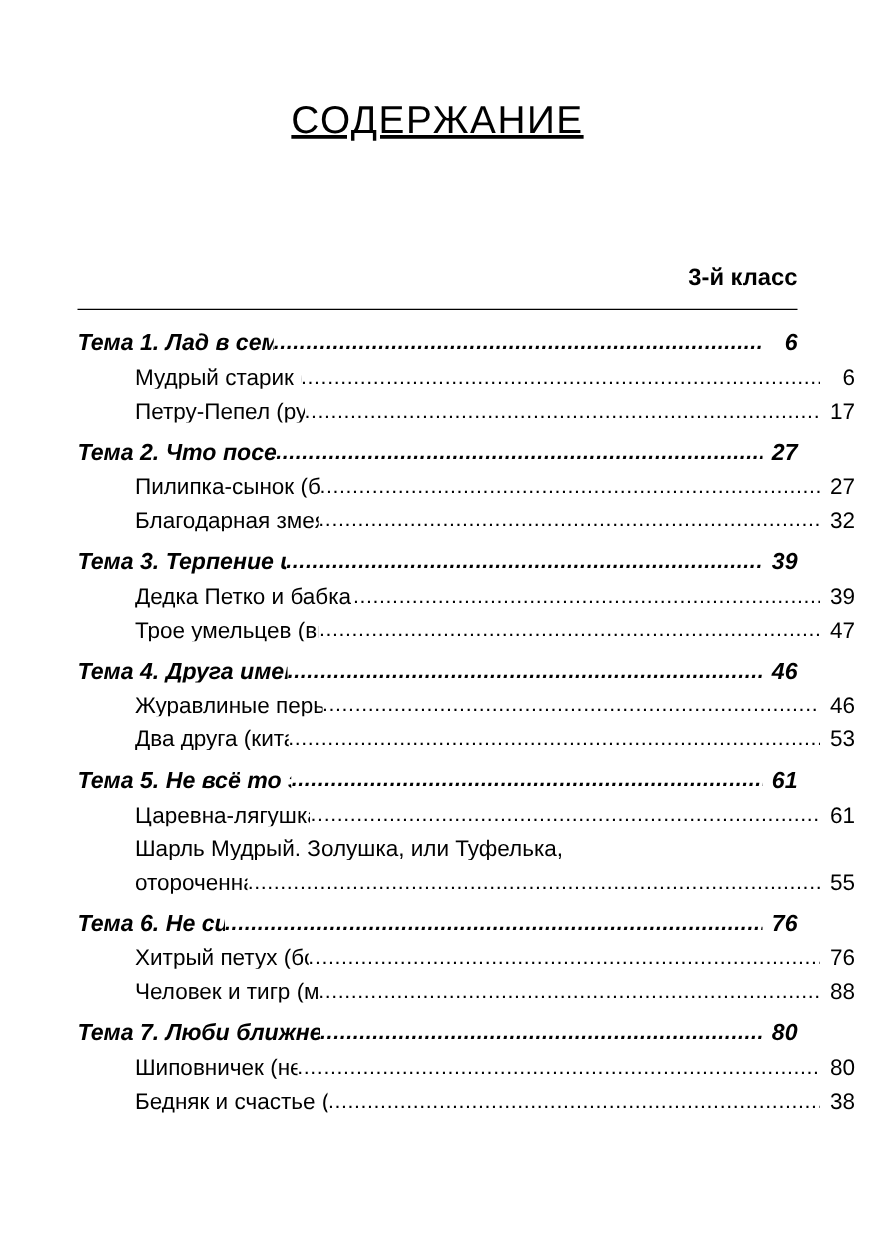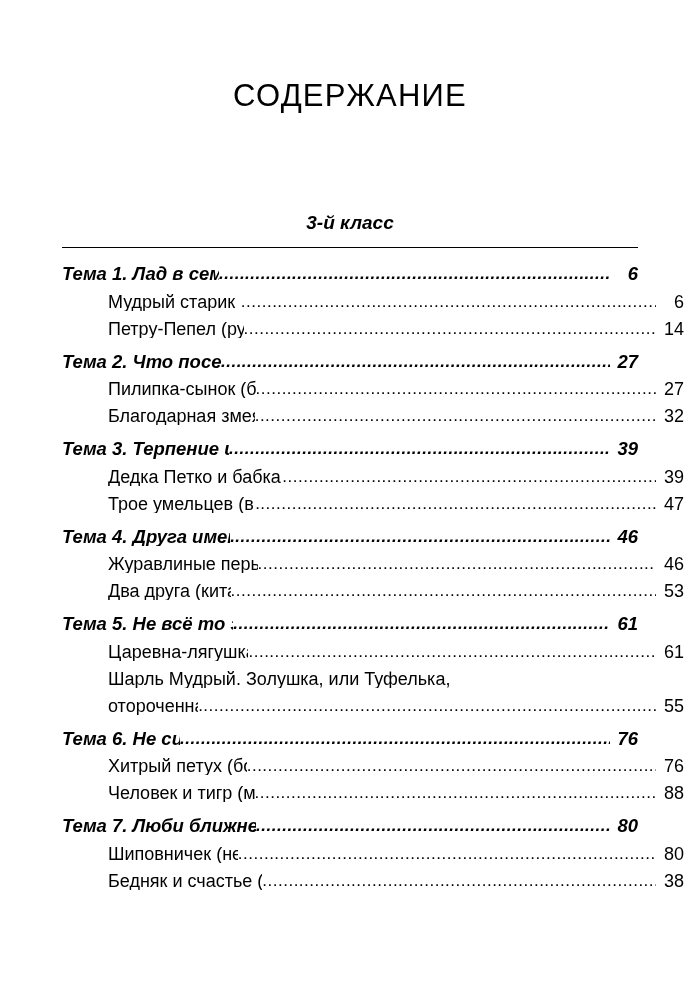--- a/index.html
+++ b/index.html
@@ -23,28 +23,28 @@
     padding: 0 62px;
   }
   .doc-title {
     text-align: center;
     font-size: 31px;
     letter-spacing: 1.2px;
     font-weight: 400;
     margin-top: 78px;
     margin-bottom: 0;
     font-family: "Liberation Sans", sans-serif;
+    text-decoration: underline;
   }
   .section-heading {
-    text-align: center;
+    text-align: right;
     font-size: 19px;
     font-weight: bold;
     margin-top: 98px;
     margin-bottom: 13px;
-    font-style: italic;
   }
   .rule {
     border: none;
     border-top: 1.6px solid #000;
     margin: 0 0 0 0;
     width: 100%;
   }
   .toc {
     margin-top: 17px;
   }
@@ -117,21 +117,21 @@
         <span class="page-num">6</span>
       </div>
       <div class="entry story">
         <span class="label">Мудрый старик (русская сказка)</span>
         <span class="dots">................................................................................................................................................................</span>
         <span class="page-num">6</span>
       </div>
       <div class="entry story">
         <span class="label">Петру-Пепел (румынская сказка)</span>
         <span class="dots">................................................................................................................................................................</span>
-        <span class="page-num">14</span>
+        <span class="page-num">17</span>
       </div>
       <div class="entry theme">
         <span class="label">Тема 2. Что посеешь, то и пожнёшь</span>
         <span class="dots">................................................................................................................................................................</span>
         <span class="page-num">27</span>
       </div>
       <div class="entry story">
         <span class="label">Пилипка-сынок (белорусская сказка)</span>
         <span class="dots">................................................................................................................................................................</span>
         <span class="page-num">27</span>

